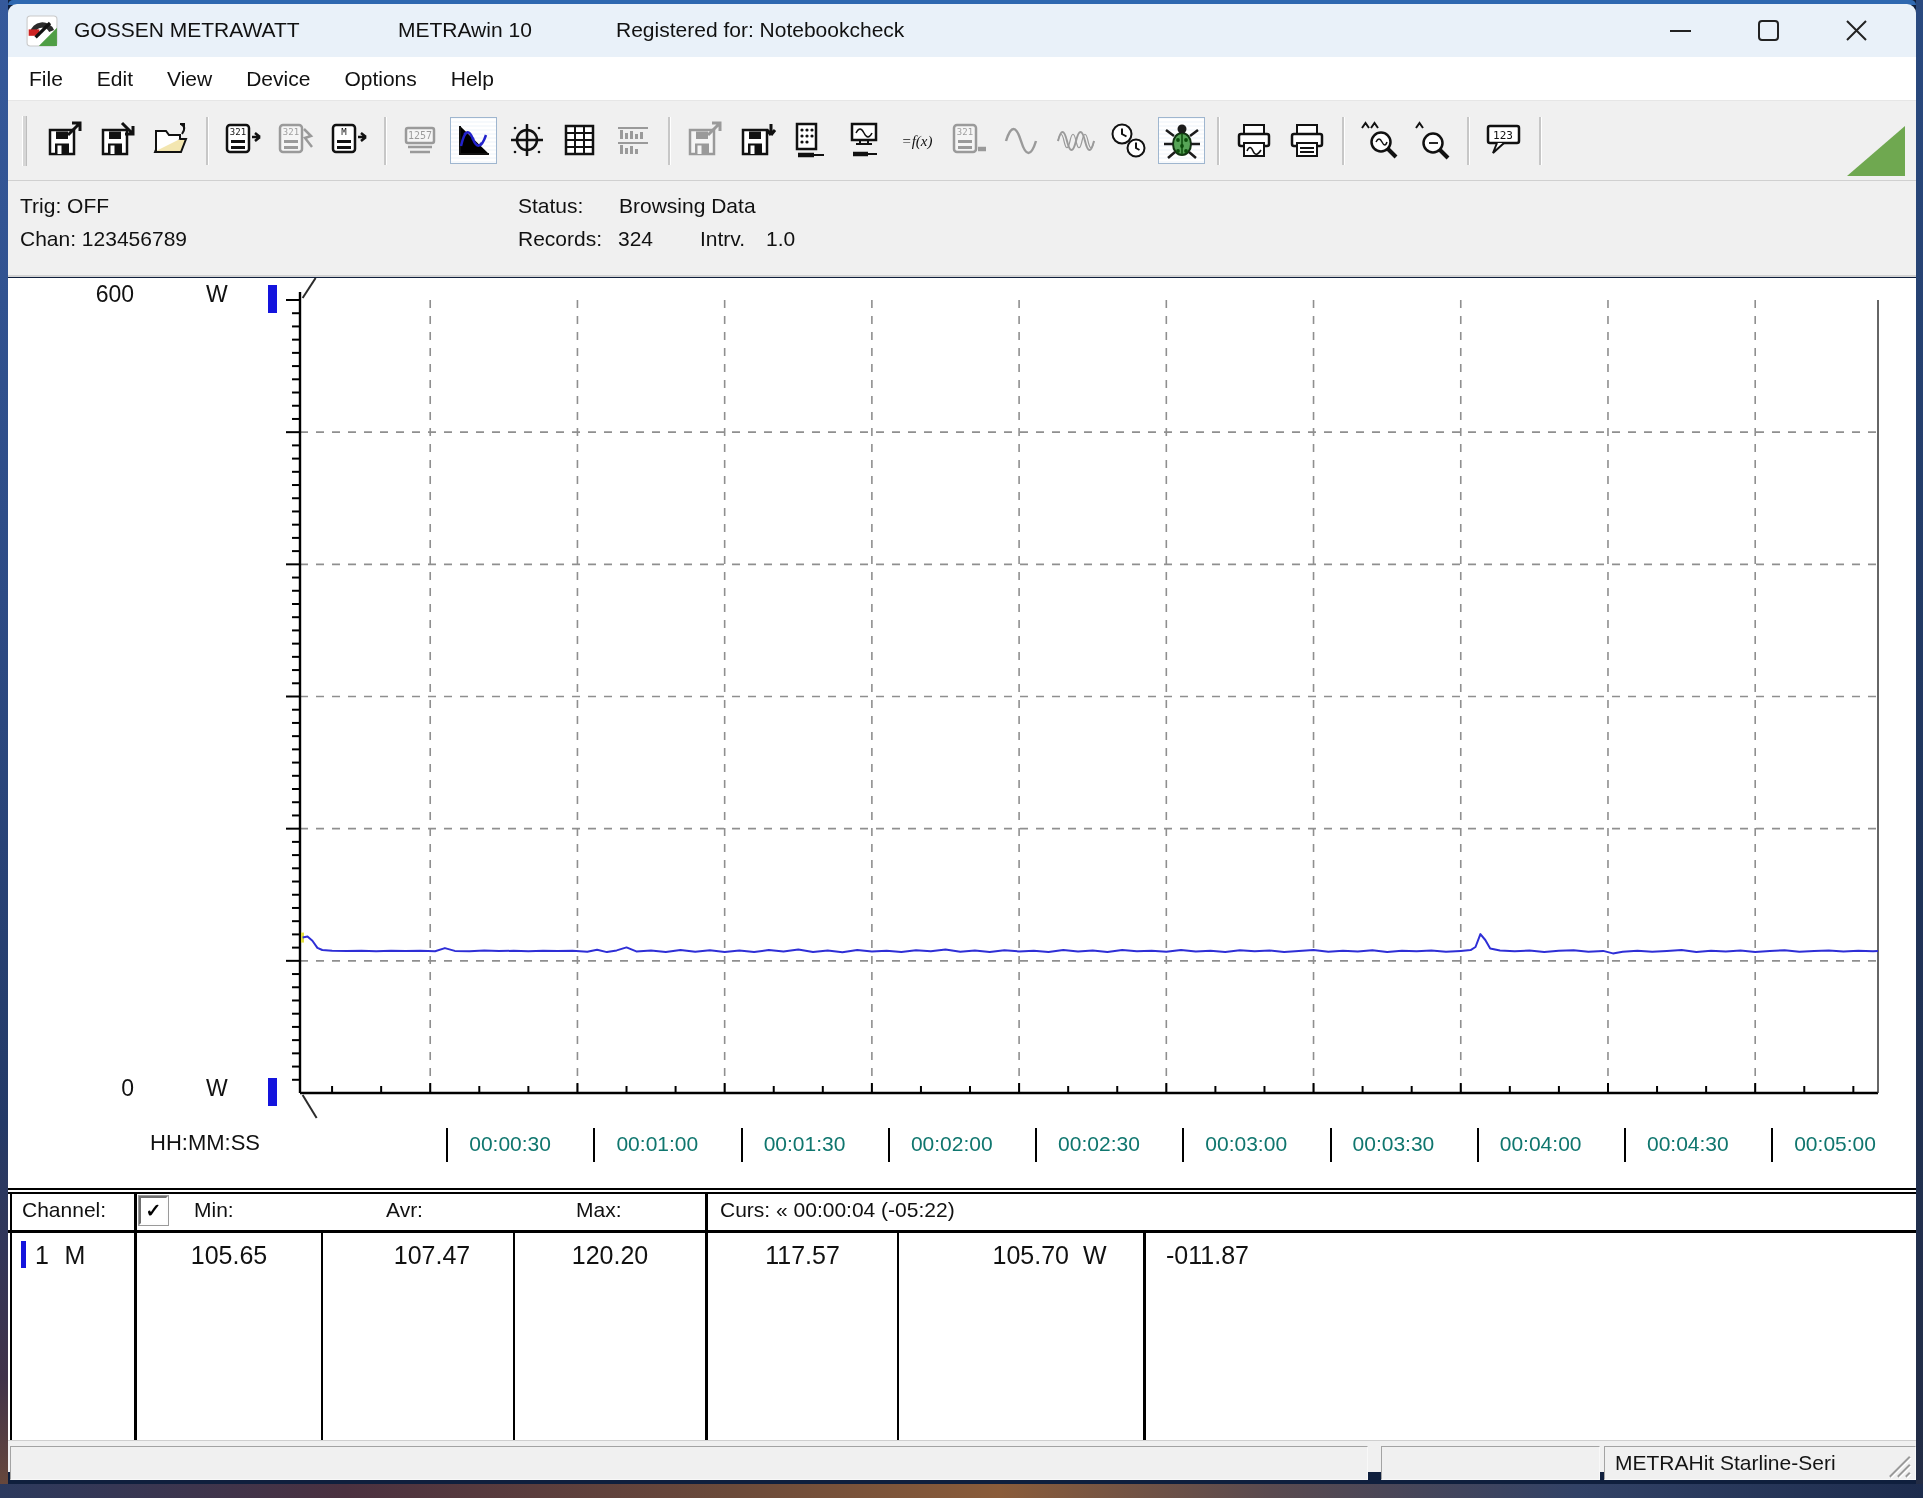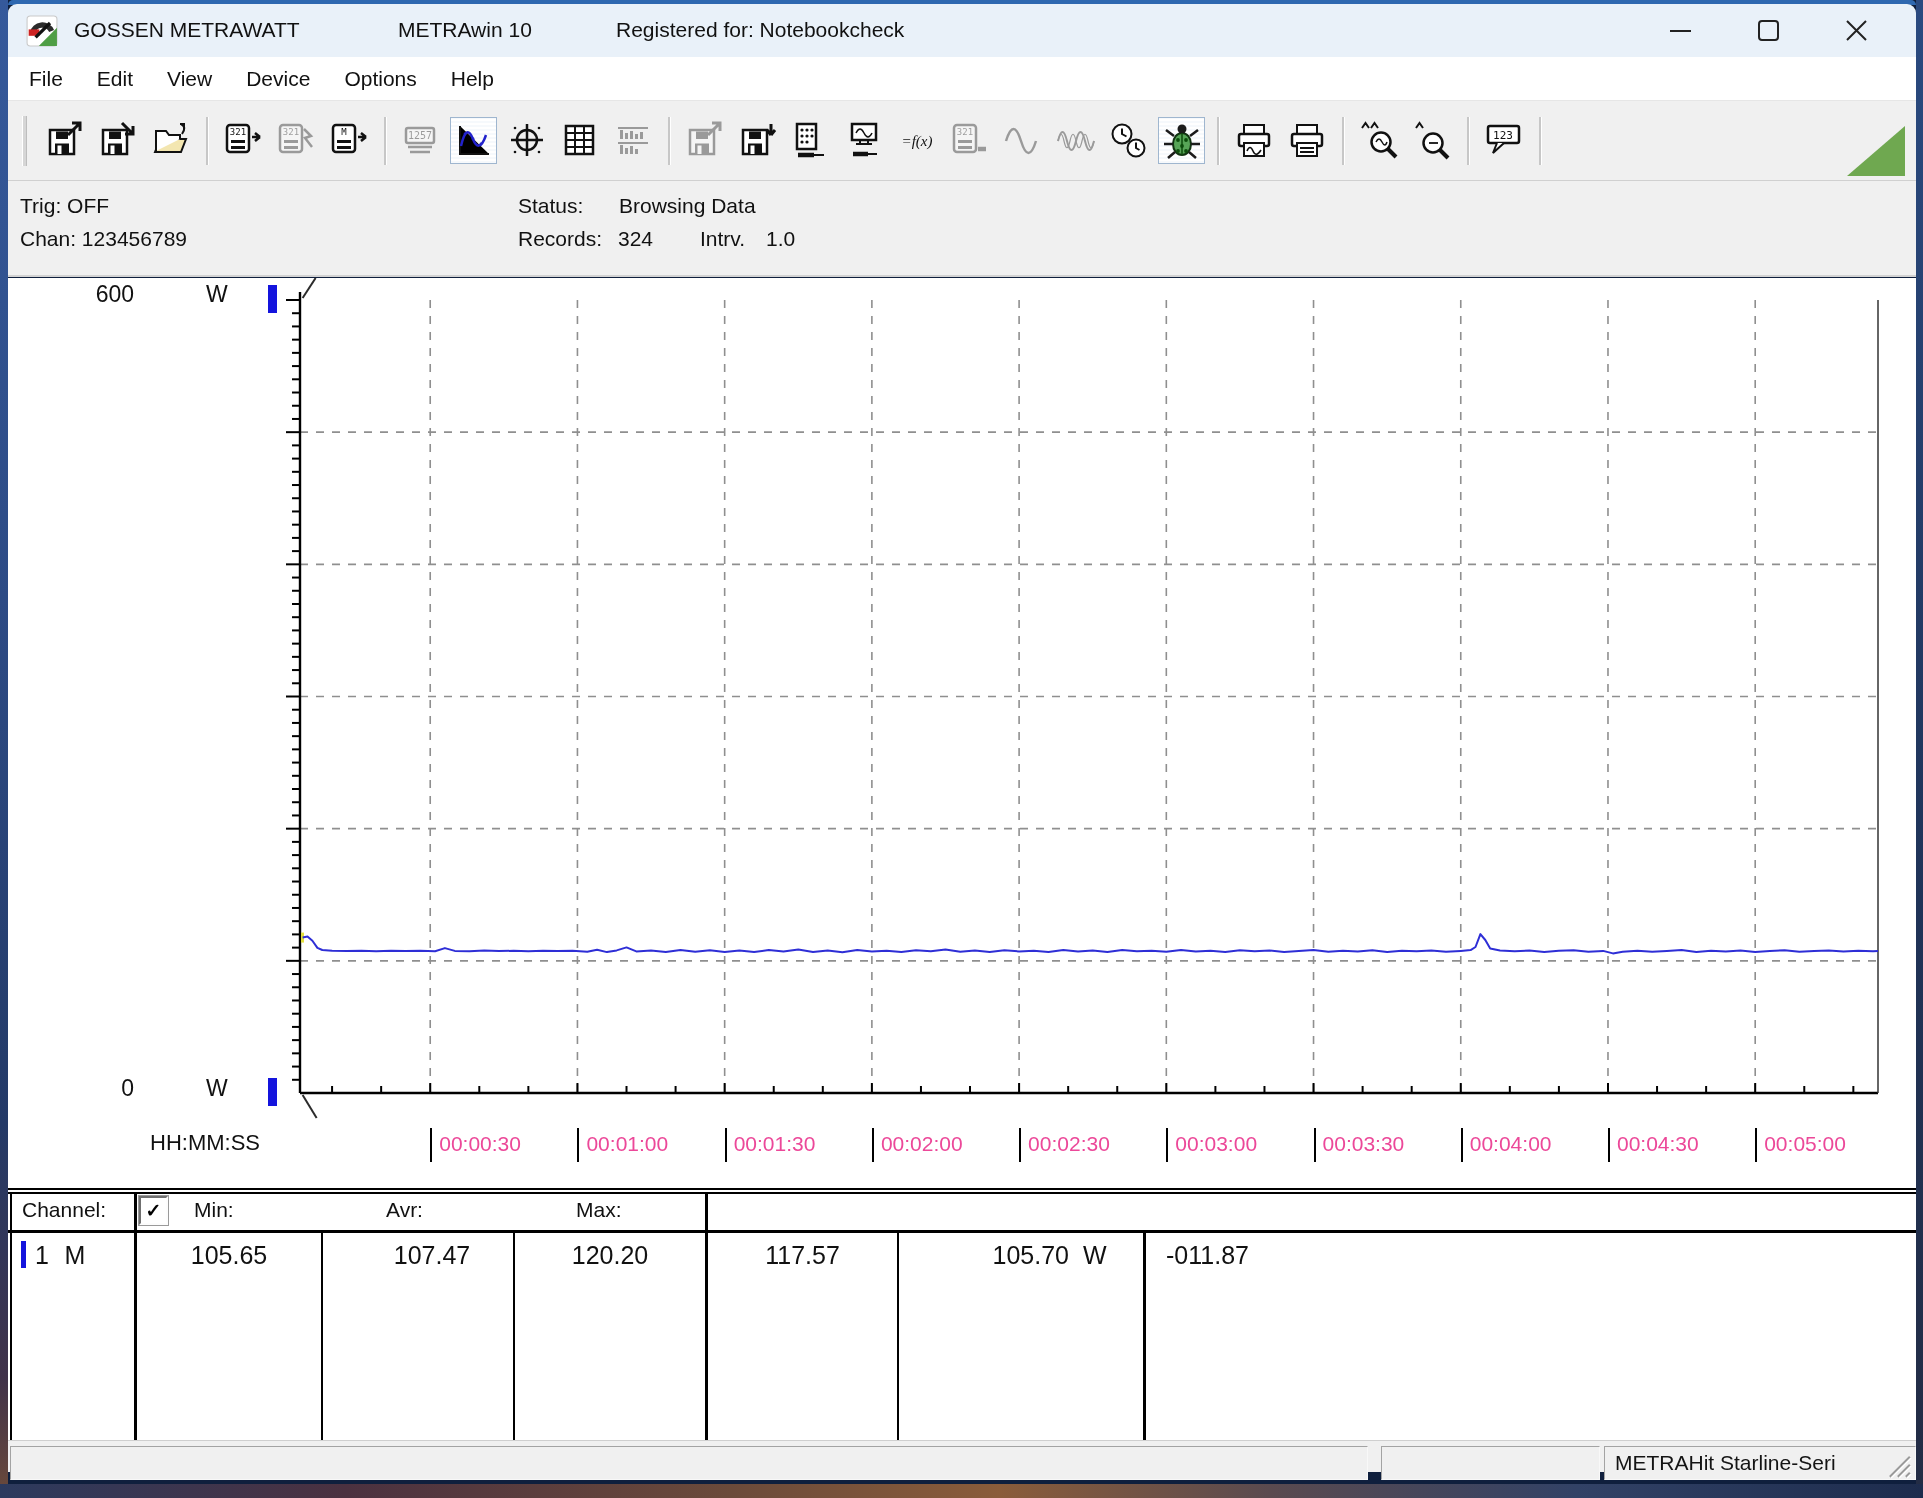--- a/index.html
+++ b/index.html
@@ -50,22 +50,22 @@
   #chartarea{left:8px;top:278px;width:1908px;height:900px;background:#ffffff;}
   #chart-svg{position:absolute;left:0;top:0;}
   .grid{stroke:#8f8f8f;stroke-width:1.6;stroke-dasharray:8 8;fill:none;}
   .tick{stroke:#000;stroke-width:2;}
   .axis{stroke:#000;stroke-width:2.4;fill:none;}
   .curs{stroke:#2b2b2b;stroke-width:2;}
   .ylab{position:absolute;font-size:23px;color:#111;}
   .yval{left:50px;width:76px;text-align:right;}
   .yunit{left:198px;}
   .ymark{position:absolute;left:260px;width:9px;height:28px;background:#1414dd;}
-  .xlab{position:absolute;top:850px;height:34px;line-height:32px;font-size:21px;color:#ec4899;
-    border-left:2px solid #000;padding-left:7px;white-space:nowrap;}
+  .xlab{position:absolute;top:850px;height:34px;line-height:32px;font-size:21px;color:#0f766e;
+    border-left:2px solid #000;padding-left:21px;white-space:nowrap;margin-left:16px;}
   #hhmmss{position:absolute;left:142px;top:852px;font-size:22px;color:#111;}
   
   #tablearea{left:8px;top:1178px;width:1908px;height:262px;background:#fff;color:#111;}
   .tl{position:absolute;background:#000;}
   .hcell{position:absolute;top:14px;height:36px;font-size:21px;display:flex;align-items:center;}
   .vdiv{position:absolute;top:55px;bottom:0;background:#000;}
   .cellv{position:absolute;top:60px;height:34px;font-size:25px;display:flex;align-items:center;justify-content:center;}
   #cb{position:absolute;left:131px;top:18px;width:25px;height:25px;background:#fff;
     border:2px solid;border-color:#6f6f6f #fdfdfd #fdfdfd #6f6f6f;box-shadow:0 0 0 1px #9a9a9a;
     display:flex;align-items:center;justify-content:center;font-size:19px;font-weight:bold;color:#000;}
@@ -527,20 +527,21 @@
   <div class="tl" style="left:0;right:0;top:10px;height:2px;"></div>
   <div class="tl" style="left:2px;top:14px;bottom:0;width:2px;"></div>
   <div class="tl" style="left:0;right:0;top:14px;height:2px;"></div>
   <div class="tl" style="left:0;right:0;top:52px;height:3px;"></div>
 
   <div class="hcell" style="left:14px;width:110px;">Channel:</div>
   <div id="cb">✓</div>
   <div class="hcell" style="left:186px;width:70px;">Min:</div>
   <div class="hcell" style="left:378px;width:70px;">Avr:</div>
   <div class="hcell" style="left:568px;width:70px;">Max:</div>
+  <div class="hcell" style="left:712px;width:500px;">Curs: « 00:00:04 (-05:22)</div>
 
   <div class="vdiv" style="left:126px;width:3px;top:14px;"></div>
   <div class="vdiv" style="left:313px;width:2px;"></div>
   <div class="vdiv" style="left:505px;width:2px;"></div>
   <div class="vdiv" style="left:697px;width:3px;top:14px;"></div>
   <div class="vdiv" style="left:889px;width:2px;"></div>
   <div class="vdiv" style="left:1135px;width:3px;"></div>
 
   <div id="chan-mark"></div>
   <div class="cellv" style="left:24px;width:20px;">1</div>

